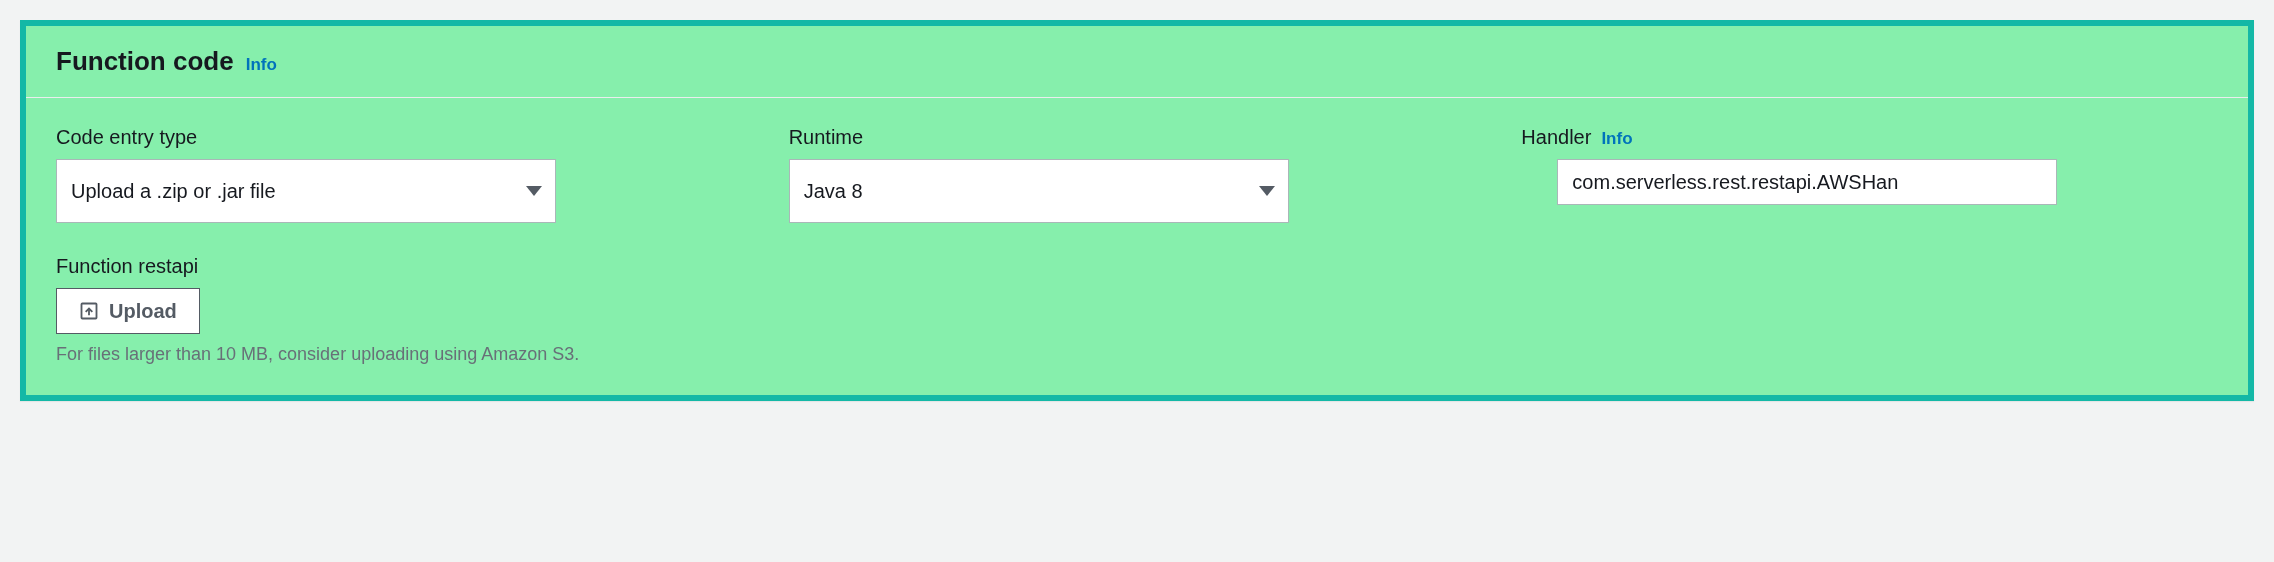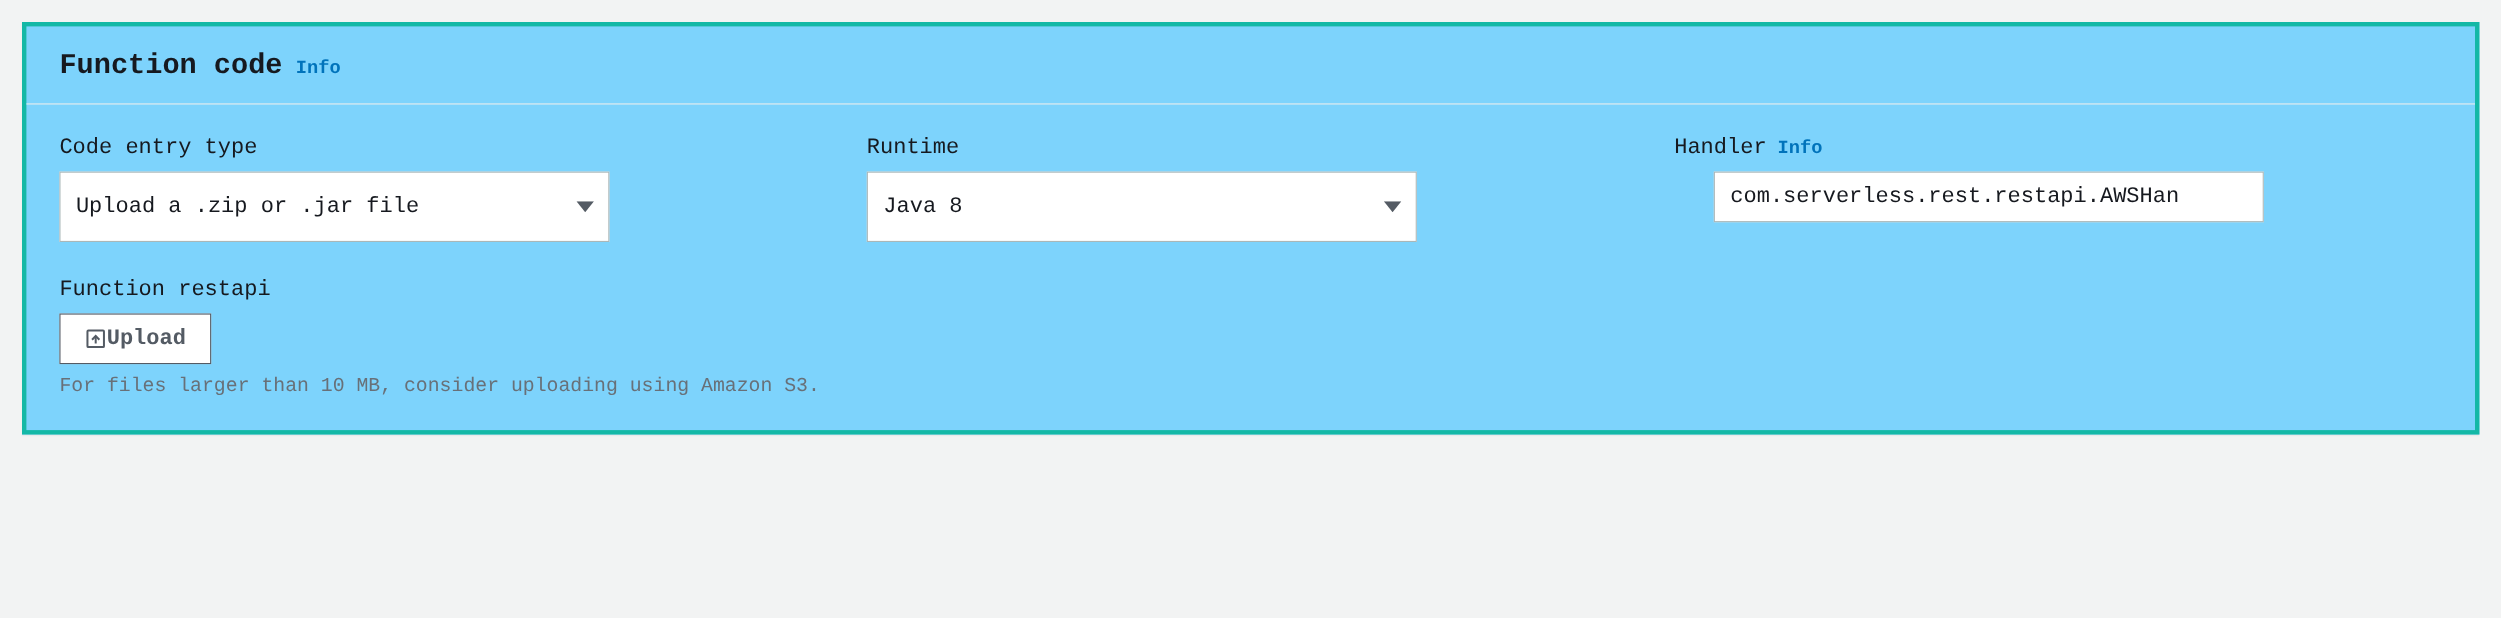--- a/index.html
+++ b/index.html
@@ -7,24 +7,23 @@
       margin: 0;
       padding: 0;
     }
     body {
       font-family: "Amazon Ember", "Helvetica Neue", Arial, sans-serif;
       background: #f2f3f3;
       padding: 20px;
       color: #16191f;
     }
     .panel {
-      background: #7dd3fc;
-      border: 4px solid #14b8a6;
+      background: #86efac;
+      border: 6px solid #14b8a6;
       box-shadow: 0 1px 1px rgba(0,0,0,0.05);
-      font-family: Liberation Mono, monospace;
     }
     .panel-header {
       padding: 20px 30px;
       border-bottom: 1px solid #eaeded;
       display: flex;
       align-items: baseline;
       gap: 12px;
     }
     .panel-title {
       font-size: 26px;
@@ -96,20 +95,21 @@
       color: #16191f;
       font-family: inherit;
       margin-left: 36px;
     }
     .package-section {
       margin-top: 4px;
     }
     .upload-btn {
       display: inline-flex;
       align-items: center;
+      gap: 10px;
       height: 46px;
       padding: 0 22px;
       border: 1px solid #545b64;
       background: #ffffff;
       font-size: 20px;
       font-weight: 700;
       color: #545b64;
       cursor: pointer;
       font-family: inherit;
     }

